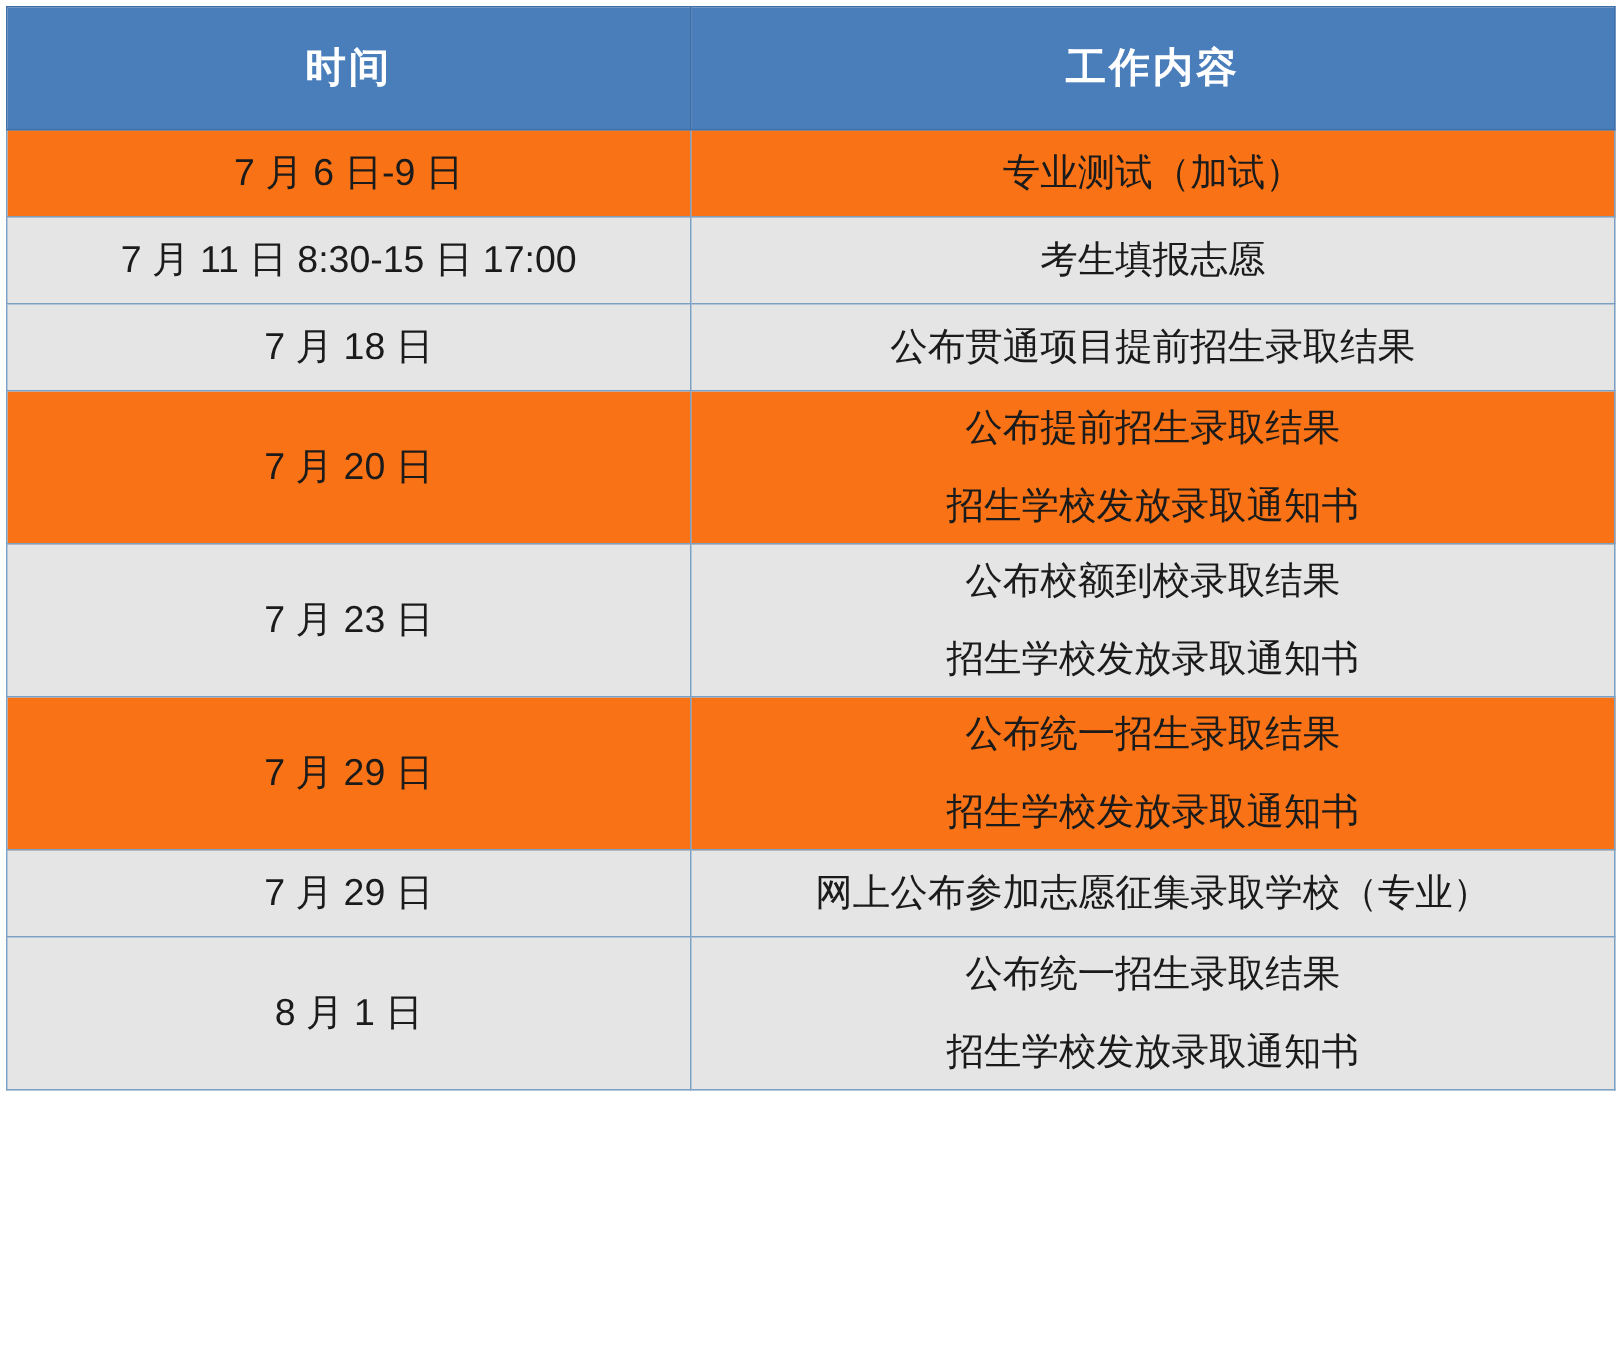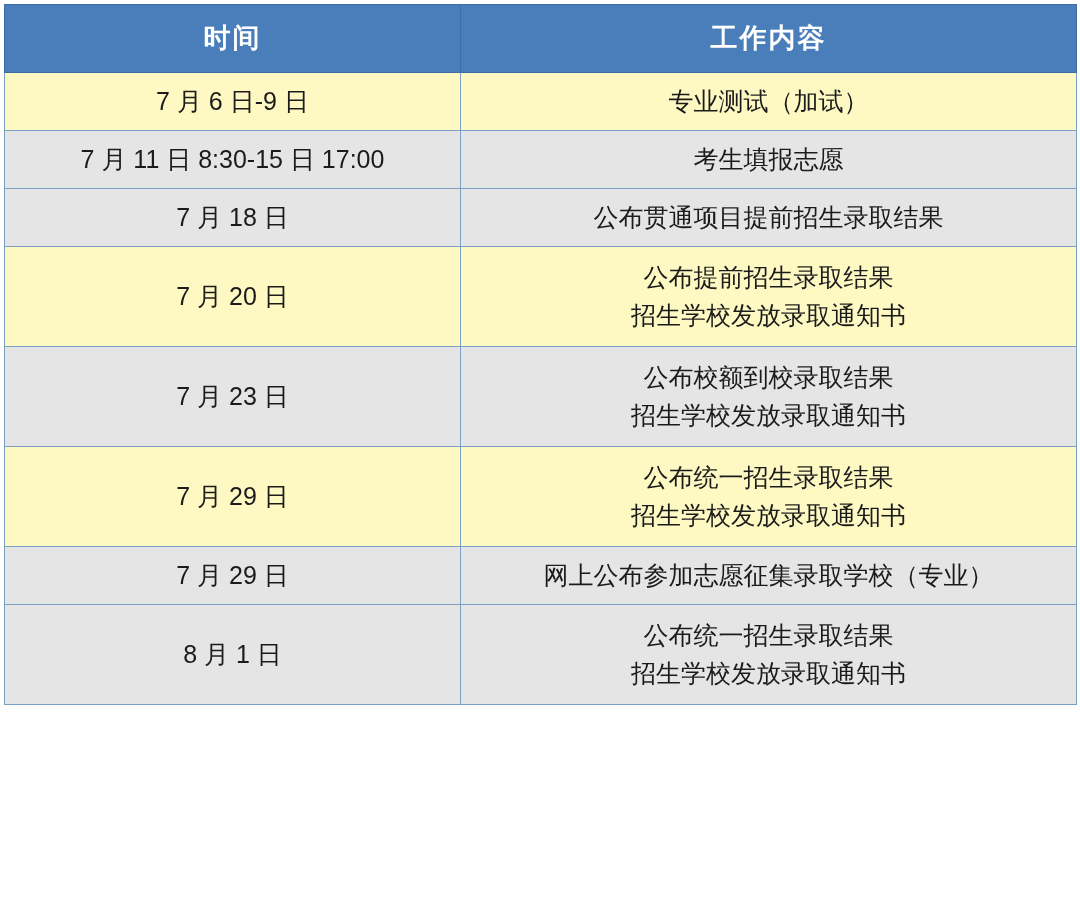--- a/index.html
+++ b/index.html
@@ -31,35 +31,36 @@
     font-size: 25px;
     line-height: 1.5;
     padding: 6px 8px;
     box-sizing: border-box;
   }
   .schedule-table thead th {
     background: #4a7ebb;
     color: #ffffff;
     font-weight: bold;
     font-size: 27px;
-    height: 68px;
+    height: 82px;
     border-color: #3e6ea6;
     letter-spacing: 2px;
   }
   tbody tr.shade td {
-    background: #fef9c3;
+    background: #f97316;
   }
   tbody tr.plain td {
     background: #e5e5e5;
   }
   td .line {
     display: block;
     font-family: Liberation Serif, serif;
   }
   td .line + .line {
+    margin-top: 14px;
   }
   .row-h-single { height: 58px; }
   .row-h-double { height: 100px; }
 </style>
 </head>
 <body>
 
 <table class="schedule-table">
   <colgroup>
     <col class="col-time">

